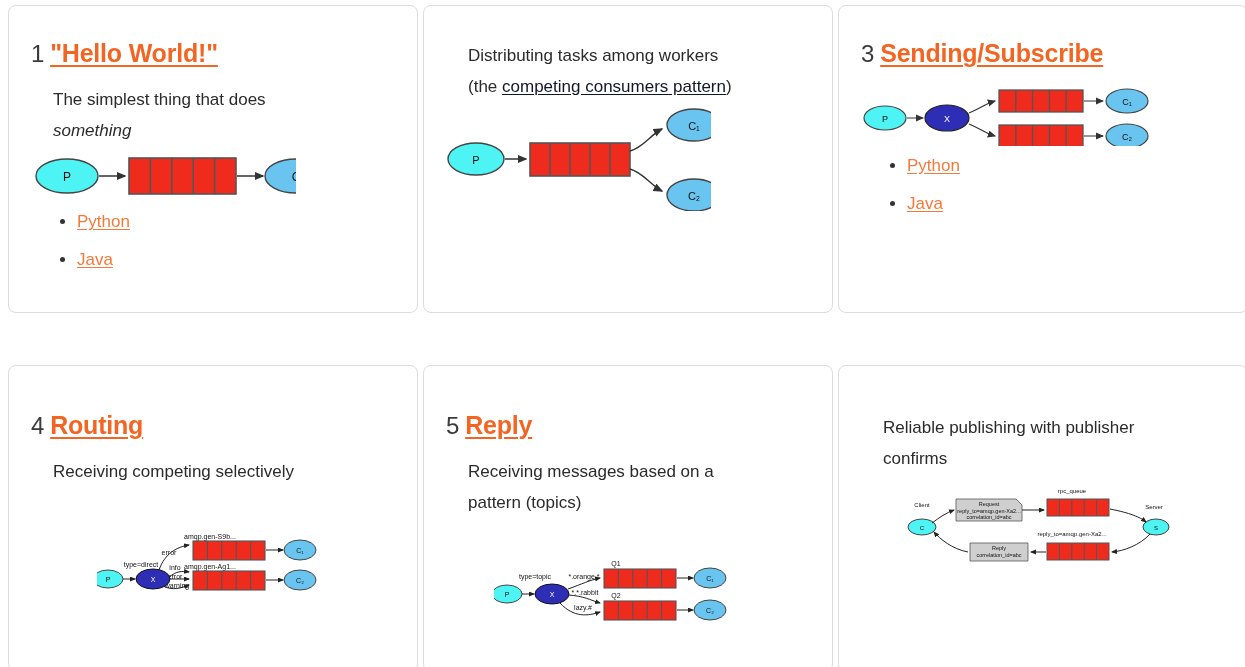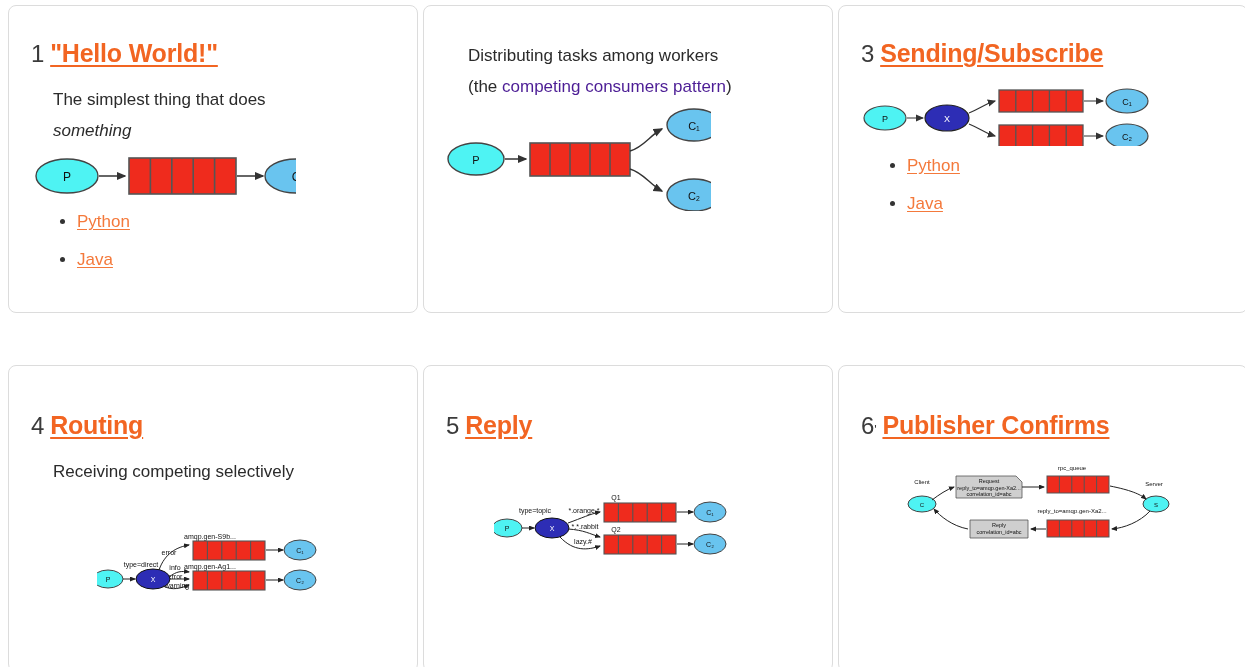--- a/index.html
+++ b/index.html
@@ -54,21 +54,22 @@
   .desc{
     font-size:17px;
     line-height:1.85;
     color:#2b2b2b;
     margin:0 0 2px 0;
     padding-left:22px;
     max-width:270px;
   }
   .desc em{font-style:italic;}
   .desc a{
-    color:#4c1d95;
+    color:#0f172a;
+    text-decoration:underline;
     text-underline-offset:2px;
     cursor:pointer;
   }
   ul.links{
     list-style:disc;
     margin:10px 0 0 0;
     padding-left:46px;
   }
   ul.links li{
     margin:0 0 18px 0;
@@ -252,20 +253,21 @@
         <text x="203" y="92" text-anchor="middle" font-size="7" fill="#111" font-family="'Liberation Sans',sans-serif">C₂</text>
       </svg>
     </div>
   </div>
 
   <div class="card card-row2">
     <div class="card-inner">
       <h2 class="head">
         <span class="num">5</span><a>Reply</a>
       </h2>
+      <p class="desc">Receiving messages based on a pattern (topics)</p>
       <svg class="fig center" width="260" height="100" viewBox="0 0 260 100">
         <defs>
           <marker id="ah5" markerWidth="6" markerHeight="6" refX="5" refY="2.5" orient="auto">
             <path d="M0,0 L6,2.5 L0,5 z" fill="#222"></path>
           </marker>
         </defs>
         <text x="122" y="44" text-anchor="middle" font-size="7" fill="#111" font-family="'Liberation Sans',sans-serif">Q1</text>
         <text x="122" y="76" text-anchor="middle" font-size="7" fill="#111" font-family="'Liberation Sans',sans-serif">Q2</text>
         <text x="41" y="57" text-anchor="middle" font-size="7" fill="#111" font-family="'Liberation Sans',sans-serif">type=topic</text>
         <text x="90" y="57" text-anchor="middle" font-size="7" fill="#111" font-family="'Liberation Sans',sans-serif">*.orange.*</text>
@@ -296,23 +298,21 @@
         <ellipse cx="216" cy="56" rx="16" ry="10" fill="#69c4ef" stroke="#444" stroke-width="1"></ellipse>
         <text x="216" y="59" text-anchor="middle" font-size="7" fill="#111" font-family="'Liberation Sans',sans-serif">C₁</text>
         <ellipse cx="216" cy="88" rx="16" ry="10" fill="#69c4ef" stroke="#444" stroke-width="1"></ellipse>
         <text x="216" y="91" text-anchor="middle" font-size="7" fill="#111" font-family="'Liberation Sans',sans-serif">C₂</text>
       </svg>
     </div>
   </div>
 
   <div class="card card-row2">
     <div class="card-inner">
-      <h2 class="head">
-        <span class="num">6</span><span class="num" style="font-size:13px;">'</span><a>Publisher Confirms</a>
-      </h2>
+      <p class="desc">Reliable publishing with publisher confirms</p>
       <svg class="fig center" width="270" height="95" viewBox="0 0 270 95">
         <defs>
           <marker id="ah6" markerWidth="6" markerHeight="6" refX="5" refY="2.5" orient="auto">
             <path d="M0,0 L6,2.5 L0,5 z" fill="#222"></path>
           </marker>
         </defs>
         <text x="18" y="28" text-anchor="middle" font-size="6" fill="#111" font-family="'Liberation Sans',sans-serif">Client</text>
         <text x="250" y="30" text-anchor="middle" font-size="6" fill="#111" font-family="'Liberation Sans',sans-serif">Server</text>
         <text x="168" y="14" text-anchor="middle" font-size="6" fill="#111" font-family="'Liberation Sans',sans-serif">rpc_queue</text>
         <text x="168" y="57" text-anchor="middle" font-size="6" fill="#111" font-family="'Liberation Sans',sans-serif">reply_to=amqp.gen-Xa2...</text>

